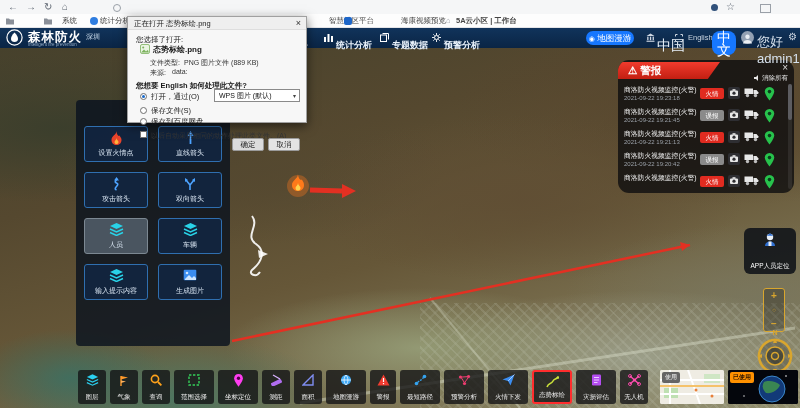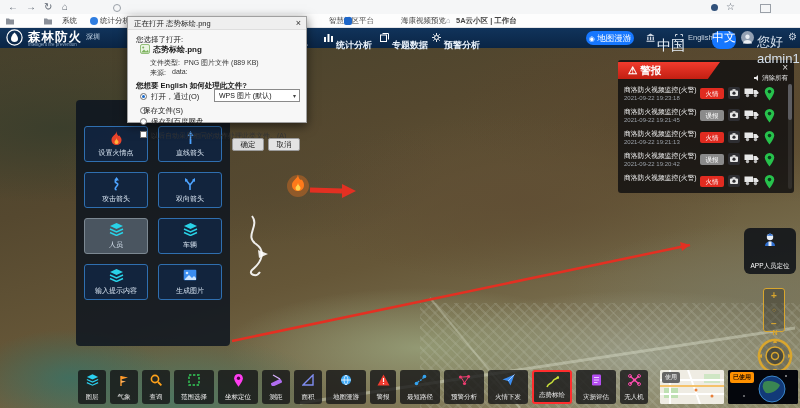--- a/index.html
+++ b/index.html
@@ -33,21 +33,21 @@
                repeating-linear-gradient(-45deg, rgba(190,195,180,.4) 0 2px, transparent 2px 9px);}
   .app-badge{position:absolute;left:744px;top:228px;width:52px;height:46px;background:rgba(15,18,24,.88);
     border-radius:6px;z-index:2;text-align:center;}
   .app-badge .lbl{position:absolute;left:0;bottom:3px;width:100%;font-size:6.5px;color:#fff;}
   .zoomctl{position:absolute;left:763px;top:288px;width:20px;height:42px;border:1.5px solid #d9a62e;
     border-radius:3px;background:rgba(0,0,0,.25);z-index:2;color:#d9a62e;text-align:center;}
   .zoomctl .zc{display:block;height:14px;line-height:14px;font-size:10px;font-weight:bold;}
   .compass{position:absolute;left:753px;top:329px;width:44px;height:46px;z-index:2;}
   
   .alarm{position:absolute;left:618px;top:60px;width:176px;height:133px;background:rgba(12,12,14,.78);
-    border-radius:3px;z-index:3;overflow:hidden;}
+    border-radius:11px;z-index:3;overflow:hidden;}
   .alarm-banner{position:absolute;left:0;top:2px;width:102px;height:17px;
     background:linear-gradient(#f03b2d,#c31f12);clip-path:polygon(0 0,100% 0,88% 100%,0 100%);
     color:#fff;font-size:10.5px;font-weight:bold;line-height:17px;padding-left:10px;box-sizing:border-box;}
   .alarm-close{position:absolute;right:6px;top:2px;color:#ddd;font-size:10px;line-height:12px;}
   .alarm-clear{position:absolute;right:6px;top:14px;color:#e6e6e6;font-size:6.5px;line-height:8px;}
   .arow{position:absolute;left:6px;width:164px;height:22px;}
   .arow .nm{position:absolute;left:0;top:1px;font-size:6.8px;color:#f2f2f2;white-space:nowrap;}
   .arow .tm{position:absolute;left:0;top:11px;font-size:6px;color:#9aa0a8;}
   .badge{position:absolute;top:4px;left:76px;width:24px;height:11px;border-radius:2px;
     font-size:6.5px;color:#fff;text-align:center;line-height:11px;}
@@ -545,21 +545,21 @@
         <rect x="1.2" y="3.6" width="1.3" height="3.6" fill="#cfd8e3"></rect>
         <rect x="3.9" y="3.6" width="1.3" height="3.6" fill="#cfd8e3"></rect>
         <rect x="6.6" y="3.6" width="1.3" height="3.6" fill="#cfd8e3"></rect>
         <rect x="0.5" y="7.7" width="8" height="1.1" fill="#cfd8e3"></rect>
       </svg>
     <span class="menu-item" style="left:657px;font-weight:normal;font-size:14px;">中国</span>
     <svg style="position:absolute;left:675px;top:6.5px;" width="8" height="8" viewBox="0 0 8 8">
         <path d="M0.5 2.5 V0.5 H2.5 M5.5 0.5 H7.5 V2.5 M7.5 5.5 V7.5 H5.5 M2.5 7.5 H0.5 V5.5" stroke="#cfd8e3" stroke-width="1" fill="none"></path>
       </svg>
     <span style="position:absolute;left:688px;top:6px;font-size:7.5px;color:#c7d3e0;">English</span>
-    <div class="pill" style="left:712px;top:4px;width:24px;height:18px;line-height:13px;font-size:12px;">中文</div>
+    <div class="pill" style="left:712px;top:4px;width:24px;height:24px;line-height:13px;font-size:14px;">中文</div>
     <span style="position:absolute;left:741px;top:4px;width:13px;height:13px;border-radius:50%;background:#93a1b3;">
       <svg width="13" height="13" viewBox="0 0 13 13">
           <circle cx="6.5" cy="4.8" r="2.2" fill="#e9eef4"></circle>
           <path d="M2 11.5 C2.5 8.8 4.3 8 6.5 8 C8.7 8 10.5 8.8 11 11.5 Z" fill="#e9eef4"></path>
         </svg>
     </span>
     <span style="position:absolute;left:757px;top:6px;font-size:13px;color:#d6e1ec;">您好 admin1</span>
     <span style="position:absolute;left:788px;top:4px;font-size:10px;color:#cfd8e3;">⚙</span>
   </div>
 
@@ -584,21 +584,21 @@
     <span class="dt" style="left:8px;top:64px;font-weight:bold;">您想要 English 如何处理此文件?</span>
 
     <span class="radio on" style="left:12px;top:76px;"></span>
     <span class="dt" style="left:23px;top:74.5px;">打开，通过(O)</span>
     <div class="select">
       <span>WPS 图片 (默认)</span>
       <span class="car">▾</span>
     </div>
 
     <span class="radio" style="left:12px;top:90px;"></span>
-    <span class="dt" style="left:15px;top:88.5px;">保存文件(S)</span>
+    <span class="dt" style="left:23px;top:88.5px;">保存文件(S)</span>
 
     <span class="radio" style="left:12px;top:101px;"></span>
     <span class="dt" style="left:23px;top:99.5px;">保存到百度网盘</span>
 
     <span class="chk" style="left:12px;top:114px;"></span>
     <span class="ds" style="left:23px;top:113.5px;">以后自动采用相同的动作处理此类文件。(A)</span>
 
     <div class="dbtn" style="left:104px;top:121px;background:#dcdcdc;">确定</div>
     <div class="dbtn" style="left:140px;top:121px;">取消</div>
   </div>

